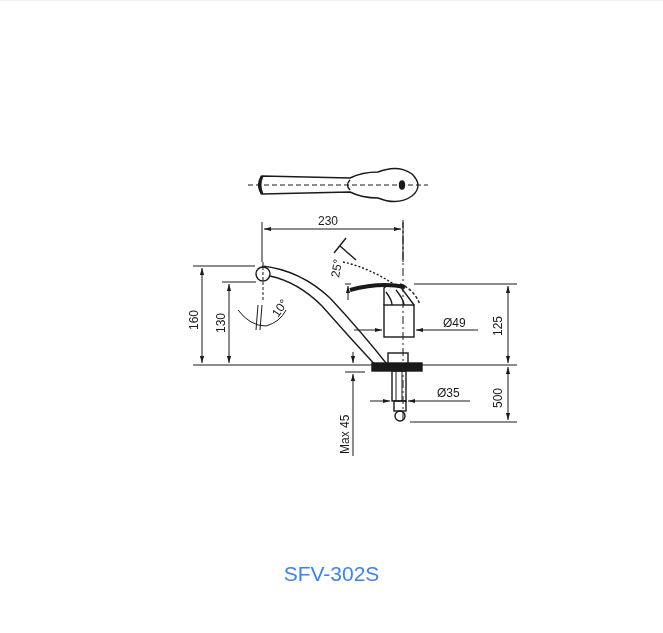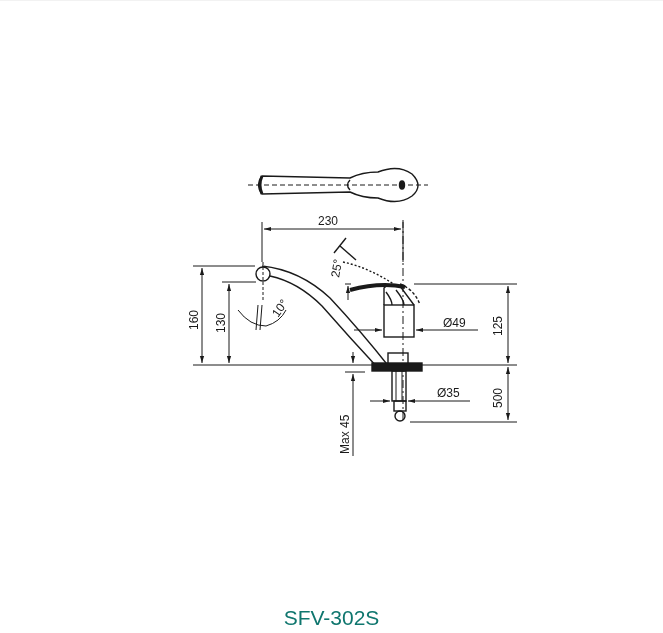--- a/index.html
+++ b/index.html
@@ -2,22 +2,22 @@
 <html><head>
   <meta charset="utf-8">
   <style>
     html, body { margin: 0; padding: 0; background: #ffffff; }
     body { width: 663px; height: 633px; position: relative; overflow: hidden;
            font-family: "Liberation Sans", sans-serif; }
     .frame { position: absolute; left: 0; top: 0; width: 663px; height: 633px;
              border-top: 1px solid #f2f2f2; box-sizing: border-box; }
     svg.drawing { position: absolute; left: 0; top: 0; }
     .dim { font-family: "Liberation Sans", sans-serif; font-size: 12px; fill: #1a1a1a; }
-    .model { position: absolute; left: 0; width: 663px; top: 606px; text-align: center;
-             font-size: 21px; color: #0f766e; font-family: "Liberation Sans", sans-serif; }
+    .model { position: absolute; left: 0; width: 663px; top: 562px; text-align: center;
+             font-size: 21px; color: #3b82f6; font-family: "Liberation Sans", sans-serif; }
   </style>
 </head>
 <body>
 
 <div class="frame"></div>
 
 <svg class="drawing" width="663" height="633" viewBox="0 0 663 633" xmlns="http://www.w3.org/2000/svg">
   <defs>
     <marker id="arr" viewBox="0 0 10 10" refX="10" refY="5" markerWidth="7" markerHeight="7" orient="auto-start-reverse">
       <path d="M0,2 L10,5 L0,8 z" fill="#1a1a1a"></path>

